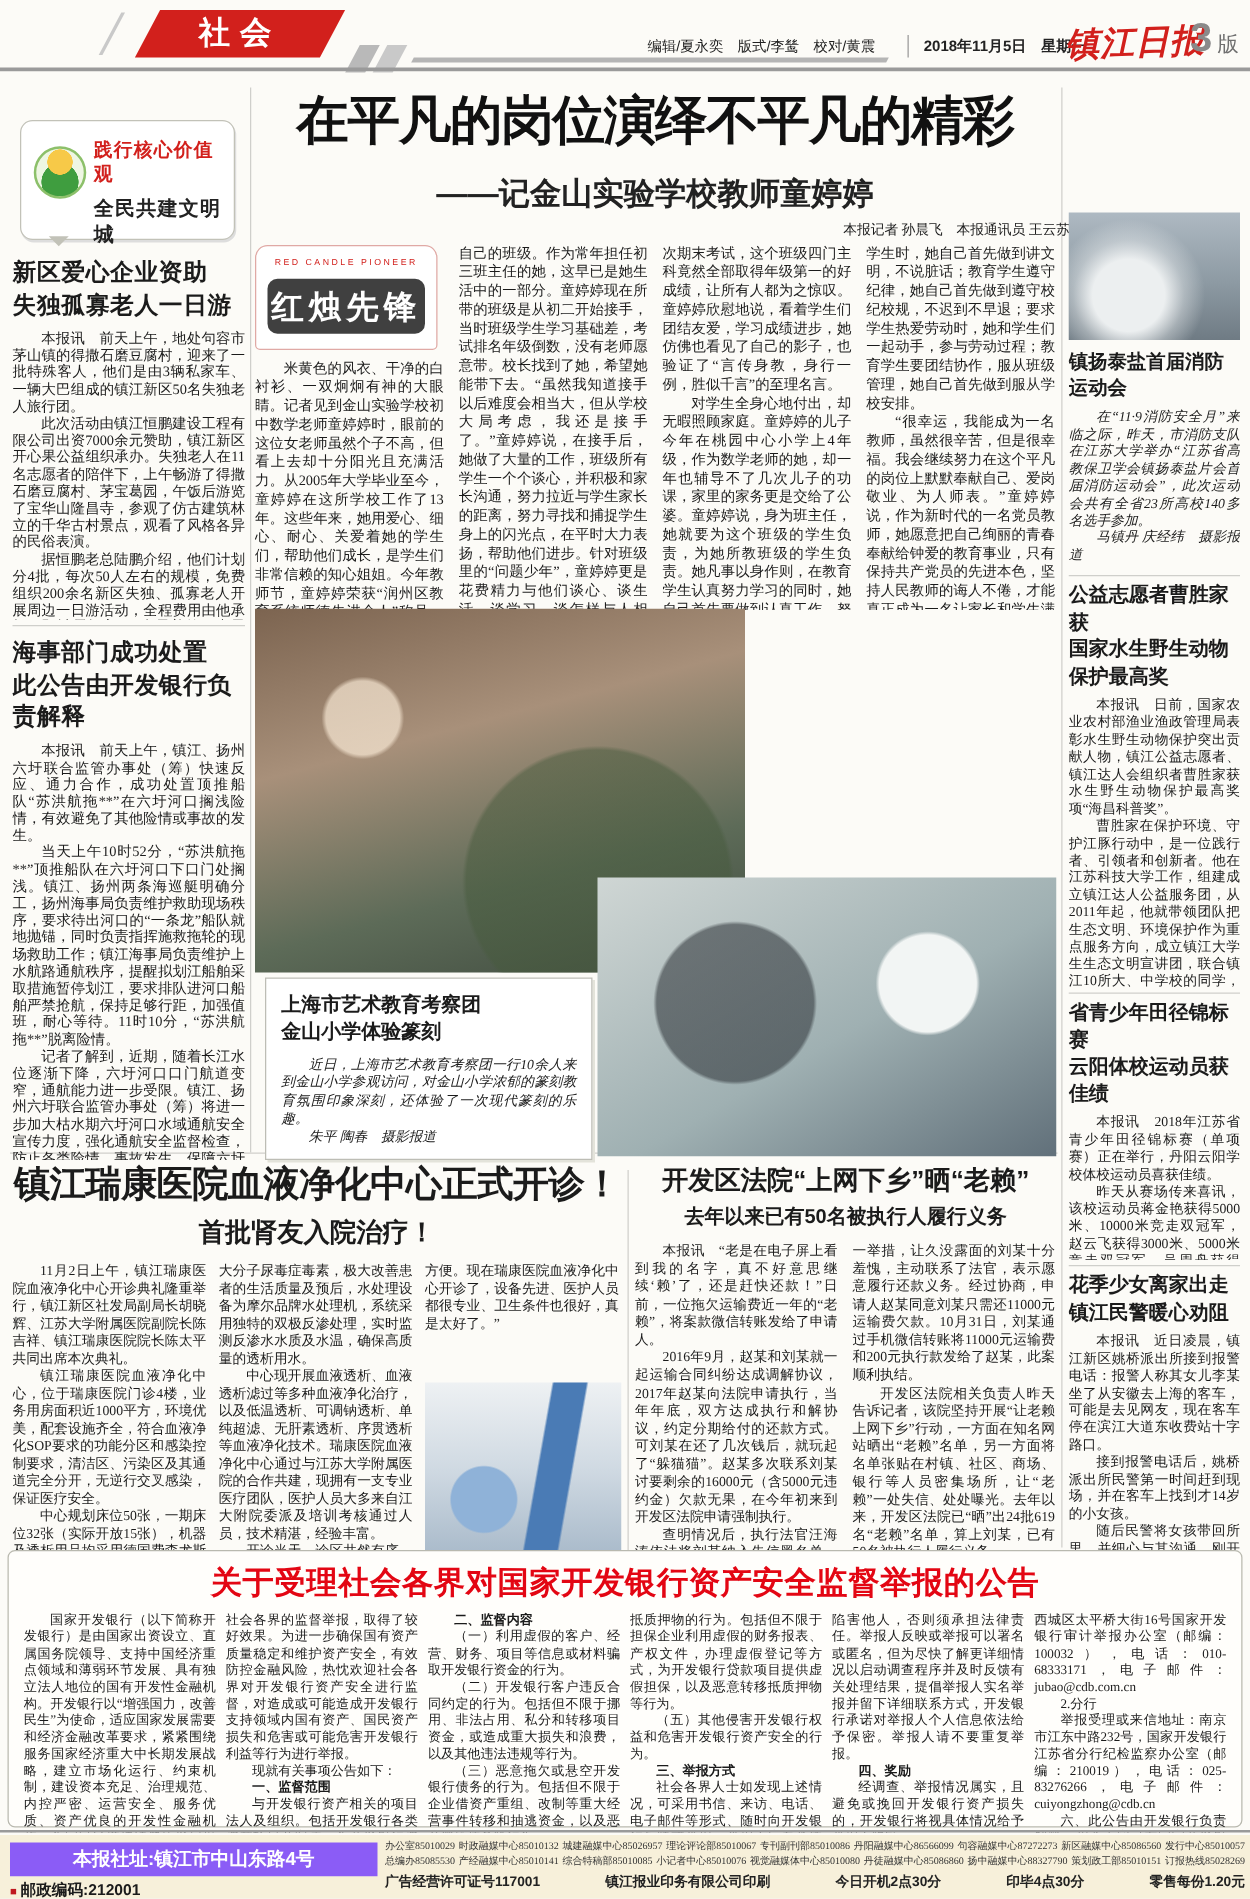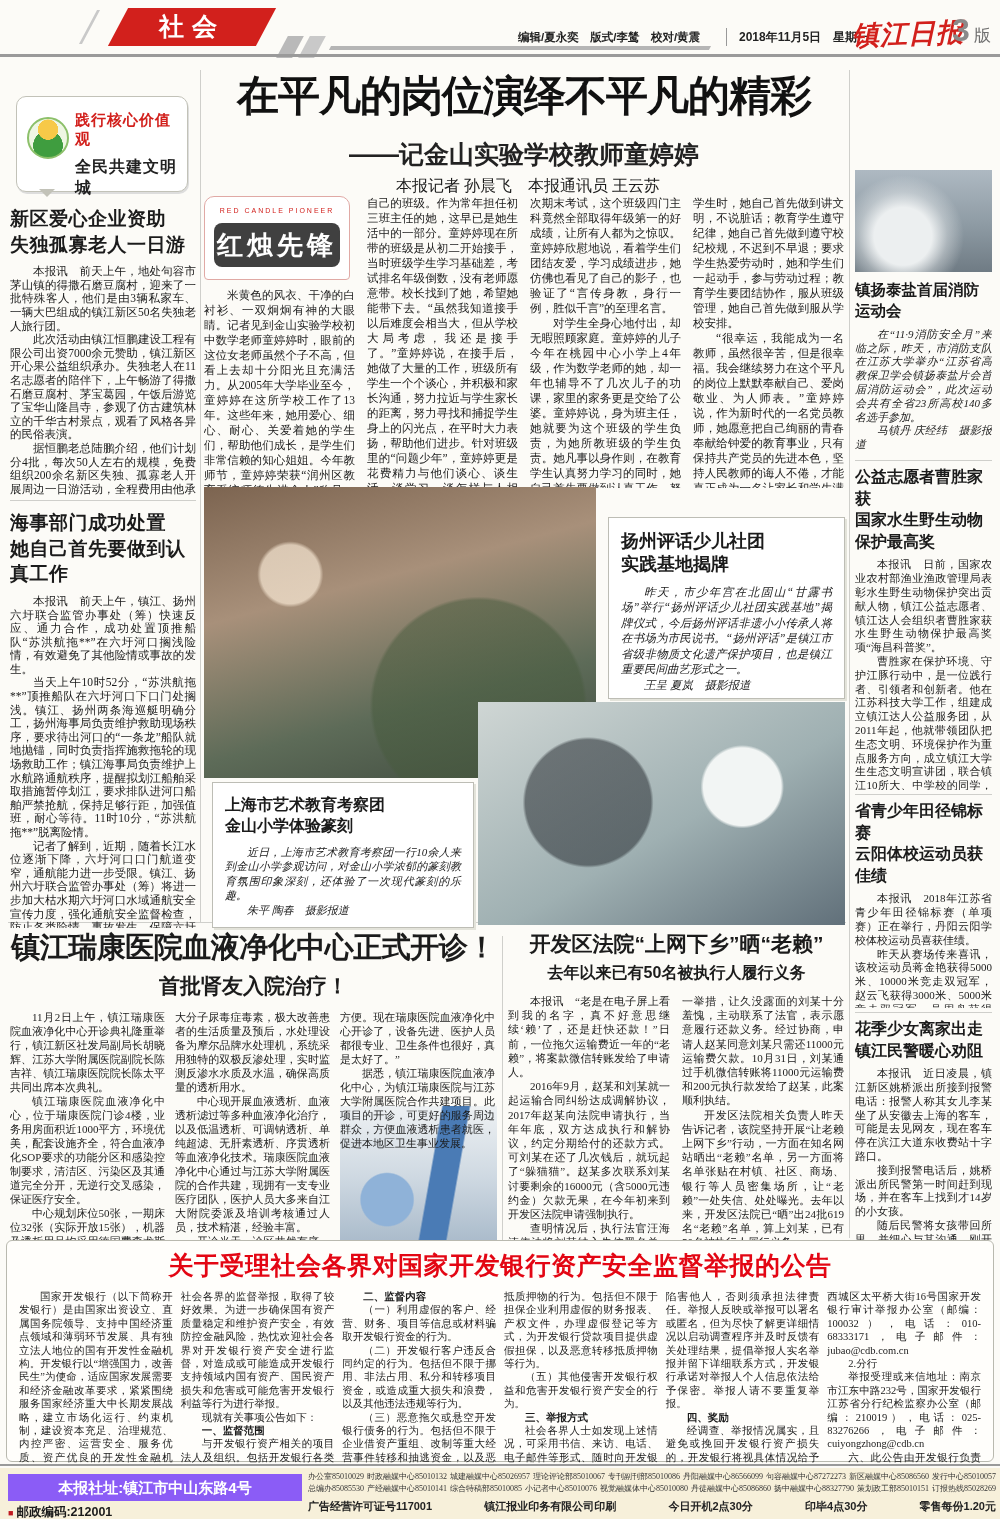--- a/index.html
+++ b/index.html
@@ -14,21 +14,21 @@
   
   .hdr-slash { position:absolute; top:10px; left:88px; width:46px; height:34px;
     border-left:3px solid #c9c9c9; transform:skewX(-28deg); }
   .hdr-banner { position:absolute; top:8px; left:118px; width:148px; height:38px;
     background:#d2201c; transform:skewX(-28deg); }
   .hdr-banner span { display:block; transform:skewX(28deg); color:#fff; font-weight:bold;
     font-size:25px; text-align:center; line-height:38px; letter-spacing:8px; }
   .gblock { position:absolute; background:#b9b9b9; height:22px; width:16px; transform:skewX(-28deg); top:36px; }
   .g1 { left:282px; } .g2 { left:304px; background:#c9c9c9; }
   .gline { position:absolute; top:46px; left:330px; width:380px; height:4px; background:#b5b5b5; transform:skewX(-28deg); }
-  .hdr-meta { position:absolute; top:30px; left:518px; font-size:11.5px; color:#222; font-weight:bold; }
+  .hdr-meta { position:absolute; top:30px; left:518px; font-size:11.5px; color:#222; font-weight:normal; }
   .hdr-date { position:absolute; top:28px; left:726px; font-size:12px; color:#222; font-weight:bold;
     border-left:1px solid #999; padding-left:12px; line-height:18px; }
   .hdr-logo { position:absolute; top:16px; left:852px; color:#d2201c; font-weight:bold; font-size:27px;
     font-style:italic; transform:rotate(-2deg); letter-spacing:1px; }
   .hdr-pageno { position:absolute; top:12px; left:952px; font-size:32px; color:#8a8a8a; font-weight:bold; }
   .hdr-pagechar { position:absolute; top:24px; left:974px; font-size:17px; color:#6f6f6f; }
   .hdr-rule { position:absolute; top:54px; left:0; width:1000px; height:3px; background:#9a9a9a; }
 
   
   .vline { position:absolute; width:1px; background:#cfcfcb; }
@@ -56,21 +56,21 @@
   .lcol .t { font-size:19px; font-weight:bold; line-height:1.35; letter-spacing:0.5px; }
   .lcol .body { font-size:11.5px; line-height:13.6px; margin-top:8px; }
   .xinqu { top:206px; height:290px; overflow:hidden; }
   .haishi { top:510px; height:418px; overflow:hidden; }
 
   
   .feat-hl { position:absolute; left:200px; top:68px; width:648px; text-align:center;
     font-size:42px; font-weight:900; letter-spacing:-1px; color:#111; }
   .feat-sub { position:absolute; left:200px; top:138px; width:648px; text-align:center;
     font-size:25px; font-weight:bold; color:#222; }
-  .feat-by { position:absolute; left:200px; top:176px; width:656px; text-align:center; font-size:16px; }
+  .feat-by { position:absolute; left:200px; top:176px; width:656px; text-align:right; font-size:11px; }
   .feat-body { position:absolute; left:204px; top:196px; width:641px; height:292px; overflow:hidden;
     display:flex; gap:12px; }
   .feat-col { width:151px; font-size:11.5px; line-height:15px; }
   .badge { width:146px; height:84px; border:1px solid #e0a9a5; border-radius:10px 10px 4px 4px;
     margin-bottom:8px; text-align:center; padding-top:6px; background:#fff; }
   .badge-en { color:#d2201c; font-size:7px; letter-spacing:2px; }
   .badge-cn { margin:5px auto 0; width:126px; height:44px; background:#404040; border-radius:8px;
     color:#fff; font-weight:bold; font-size:26px; line-height:44px; letter-spacing:4px; }
 
   
@@ -192,21 +192,21 @@
     <div class="t sans">新区爱心企业资助</div>
     <div class="t sans">失独孤寡老人一日游</div>
     <div class="body">
         <p>本报讯　前天上午，地处句容市茅山镇的得撒石磨豆腐村，迎来了一批特殊客人，他们是由3辆私家车、一辆大巴组成的镇江新区50名失独老人旅行团。</p>
         <p>此次活动由镇江恒鹏建设工程有限公司出资7000余元赞助，镇江新区开心果公益组织承办。失独老人在11名志愿者的陪伴下，上午畅游了得撒石磨豆腐村、茅宝葛园，午饭后游览了宝华山隆昌寺，参观了仿古建筑林立的千华古村景点，观看了风格各异的民俗表演。</p>
         <p>据恒鹏老总陆鹏介绍，他们计划分4批，每次50人左右的规模，免费组织200余名新区失独、孤寡老人开展周边一日游活动，全程费用由他承担，预计需投入3万多元善款。当天组织的是首个团队。</p>
       </div>
   </div>
   <div class="lcol haishi">
     <div class="t sans">海事部门成功处置</div>
-    <div class="t sans">她自己首先要做到认真工作</div>
+    <div class="t sans">此公告由开发银行负责解释</div>
     <div class="body">
         <p>本报讯　前天上午，镇江、扬州六圩联合监管办事处（筹）快速反应、通力合作，成功处置顶推船队“苏洪航拖**”在六圩河口搁浅险情，有效避免了其他险情或事故的发生。</p>
         <p>当天上午10时52分，“苏洪航拖**”顶推船队在六圩河口下口门处搁浅。镇江、扬州两条海巡艇明确分工，扬州海事局负责维护救助现场秩序，要求待出河口的“一条龙”船队就地抛锚，同时负责指挥施救拖轮的现场救助工作；镇江海事局负责维护上水航路通航秩序，提醒拟划江船舶采取措施暂停划江，要求排队进河口船舶严禁抢航，保持足够行距，加强值班，耐心等待。11时10分，“苏洪航拖**”脱离险情。</p>
         <p>记者了解到，近期，随着长江水位逐渐下降，六圩河口口门航道变窄，通航能力进一步受限。镇江、扬州六圩联合监管办事处（筹）将进一步加大枯水期六圩河口水域通航安全宣传力度，强化通航安全监督检查，防止各类险情、事故发生，保障六圩河口水域水上安全形势稳定。</p>
       </div>
   </div>
 
   <div class="feat-hl sans">在平凡的岗位演绎不平凡的精彩</div>
   <div class="feat-sub sans">——记金山实验学校教师童婷婷</div>
   <div class="feat-by">本报记者 孙晨飞　本报通讯员 王云苏</div>
@@ -231,28 +231,20 @@
         <p class="noind">学生时，她自己首先做到讲文明，不说脏话；教育学生遵守纪律，她自己首先做到遵守校纪校规，不迟到不早退；要求学生热爱劳动时，她和学生们一起动手，参与劳动过程；教育学生要团结协作，服从班级管理，她自己首先做到服从学校安排。</p>
         <p>“很幸运，我能成为一名教师，虽然很辛苦，但是很幸福。我会继续努力在这个平凡的岗位上默默奉献自己、爱岗敬业、为人师表。”童婷婷说，作为新时代的一名党员教师，她愿意把自己绚丽的青春奉献给钟爱的教育事业，只有保持共产党员的先进本色，坚持人民教师的诲人不倦，才能真正成为一名让家长和学生满意的好教师，不负自己当初选择成为一名光荣的人民教师的初心。</p>
       </div>
   </div>
 
   <div class="photo ph1"></div>
   <div class="photo ph2"></div>
   <div class="photo ph3"></div>
   <div class="photo ph4"></div>
 
-  <div class="capbox cap1">
-    <div class="t sans">扬州评话少儿社团</div>
-    <div class="t sans">实践基地揭牌</div>
-    <div class="body">
-        <p>昨天，市少年宫在北固山“甘露书场”举行“扬州评话少儿社团实践基地”揭牌仪式，今后扬州评话非遗小小传承人将在书场为市民说书。“扬州评话”是镇江市省级非物质文化遗产保护项目，也是镇江重要民间曲艺形式之一。</p>
-        <p class="sign">王呈 夏岚　摄影报道</p>
-      </div>
-  </div>
   <div class="capbox cap2">
     <div class="t sans">上海市艺术教育考察团</div>
     <div class="t sans">金山小学体验篆刻</div>
     <div class="body">
         <p>近日，上海市艺术教育考察团一行10余人来到金山小学参观访问，对金山小学浓郁的篆刻教育氛围印象深刻，还体验了一次现代篆刻的乐趣。</p>
         <p class="sign">朱平 陶春　摄影报道</p>
       </div>
   </div>
 
   <div class="rcol xiaofang">
@@ -297,21 +289,20 @@
           <p>镇江瑞康医院血液净化中心，位于瑞康医院门诊4楼，业务用房面积近1000平方，环境优美，配套设施齐全，符合血液净化SOP要求的功能分区和感染控制要求，清洁区、污染区及其通道完全分开，无逆行交叉感染，保证医疗安全。</p>
           <p>中心规划床位50张，一期床位32张（实际开放15张），机器及透析用品均采用德国费森尤斯品牌，血液透析机型为4008s，血液透析滤过机型为5008S，其采用的标准联机血液透析滤过，可有效消除广泛的小、中、</p>
         </div>
       <div class="rk-col body">
           <p class="noind">大分子尿毒症毒素，极大改善患者的生活质量及预后，水处理设备为摩尔品牌水处理机，系统采用独特的双极反渗处理，实时监测反渗水水质及水温，确保高质量的透析用水。</p>
           <p>中心现开展血液透析、血液透析滤过等多种血液净化治疗，以及低温透析、可调钠透析、单纯超滤、无肝素透析、序贯透析等血液净化技术。瑞康医院血液净化中心通过与江苏大学附属医院的合作共建，现拥有一支专业医疗团队，医护人员大多来自江大附院委派及培训考核通过人员，技术精湛，经验丰富。</p>
           <p>开诊当天，诊区井然有序，首批肾友已上机治疗。肾友陈先生激动地说：我患肾病3年了，家住谏壁，每周要做两次透析，之前去市区不是很</p>
         </div>
       <div class="rk-col body">
           <p class="noind">方便。现在瑞康医院血液净化中心开诊了，设备先进、医护人员都很专业、卫生条件也很好，真是太好了。”</p>
-          <p>据悉，镇江瑞康医院血液净化中心，为镇江瑞康医院与江苏大学附属医院合作共建项目。此项目的开诊，可更好的服务周边群众，方便血液透析患者就医，促进本地区卫生事业发展。</p>
         </div>
     </div>
   </div>
 
   <div class="fayuan">
     <div class="fy-t sans">开发区法院“上网下乡”晒“老赖”</div>
     <div class="fy-s sans">去年以来已有50名被执行人履行义务</div>
     <div class="fy-cols">
       <div class="fy-col body">
           <p>本报讯　“老是在电子屏上看到我的名字，真不好意思继续‘赖’了，还是赶快还款！”日前，一位拖欠运输费近一年的“老赖”，将案款微信转账发给了申请人。</p>

